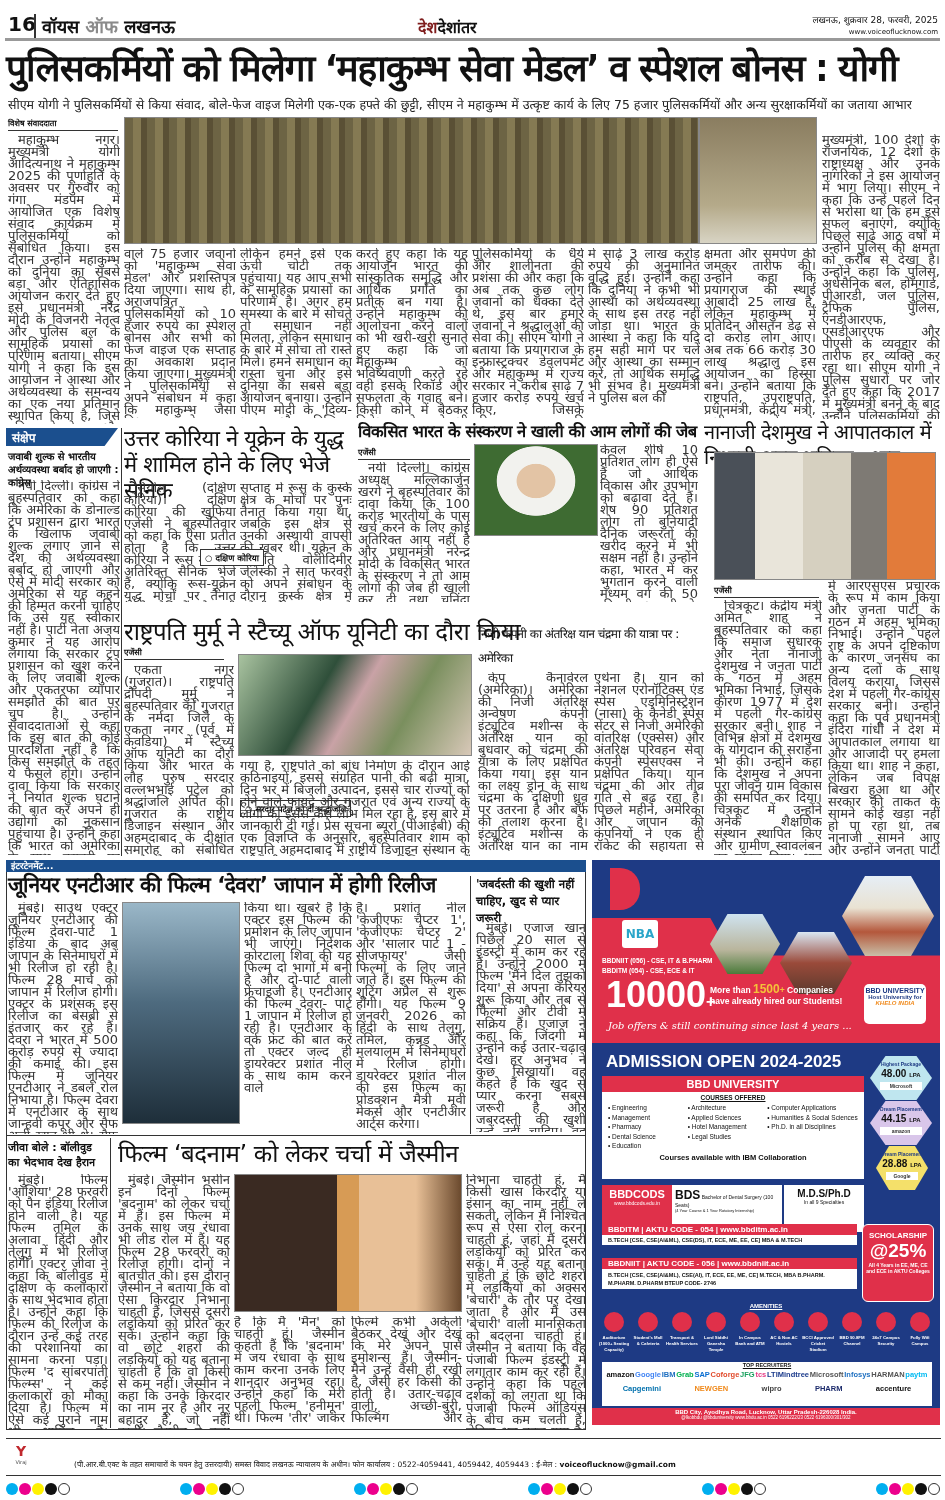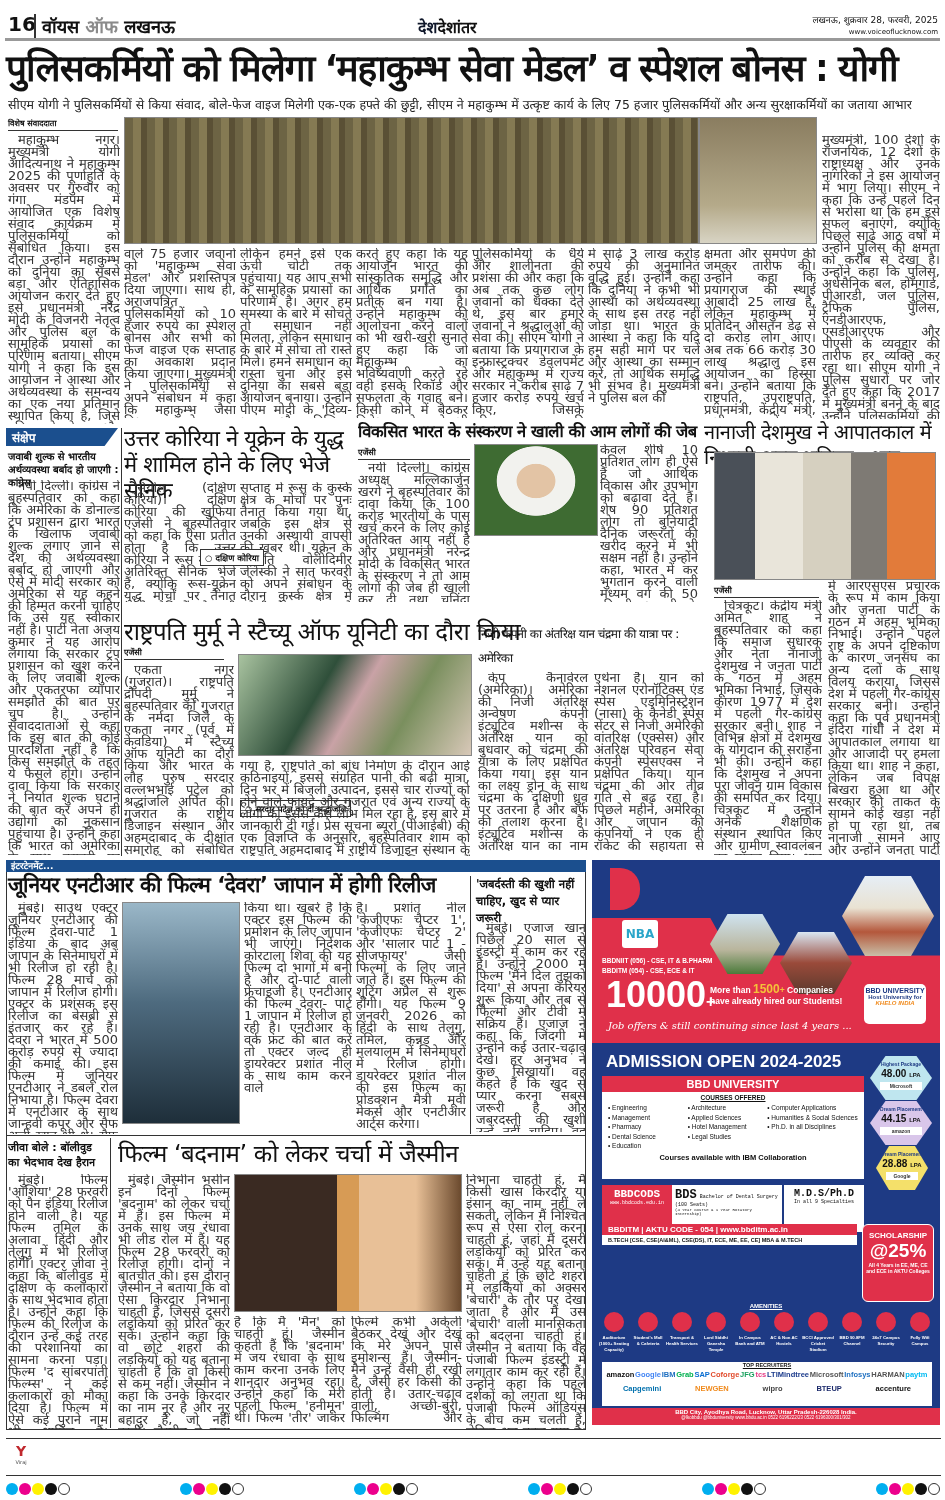--- a/index.html
+++ b/index.html
@@ -3,21 +3,21 @@
 <meta charset="utf-8">
 <style>
 *{box-sizing:border-box;margin:0;padding:0}
 body{width:945px;height:1500px;background:#fff;font-family:"DejaVu Sans",sans-serif;color:#111;position:relative;overflow:hidden}
 .abs{position:absolute}
 .masthead{left:8px;top:8px;width:930px;height:32px}
 .pgno{font-weight:bold;font-size:20px;left:0;top:4px}
 .mast-title{font-weight:bold;font-size:18px;left:26px;top:6px;border-left:2px solid #333;padding-left:6px}
 .mast-title .mid{color:#8a8a8a}
 .section{left:410px;top:8px;font-weight:bold;font-size:16px}
-.section .red{color:#0f172a}
+.section .red{color:#7f1d1d}
 .dateline{right:0;top:6px;font-size:9px;text-align:right;line-height:12px}
 .rule{left:5px;top:38px;width:935px;height:3px;background:#999}
 .headline{left:6px;top:44px;width:935px;font-weight:bold;font-size:37px;line-height:50px;letter-spacing:-1px;font-family:"DejaVu Sans Condensed","DejaVu Sans",sans-serif}
 .sub{left:8px;top:96px;width:930px;font-size:12.5px;color:#222}
 .text{font-size:13px;line-height:12px;text-align:justify;color:#333;overflow:hidden}
 .byline{font-size:8px;font-weight:bold;border-bottom:1px solid #333;padding-bottom:2px}
 .photo{background:linear-gradient(180deg,#6b5e3d 0%,#8b7e58 35%,#a89a72 60%,#c9c3b0 100%);border:1px solid #888}
 .photo.group{background:repeating-linear-gradient(90deg,#6d6444 0 8px,#857a53 8px 16px,#5a5035 16px 22px)}
 .kh{font-size:25px;line-height:30px;font-weight:normal;color:#111;letter-spacing:-0.5px}
 .kh.bold{font-weight:bold}
@@ -182,35 +182,39 @@
         <div style="font-size:10px;color:#111;line-height:12px"><span>44.15</span> <span style="font-size:6px">LPA</span></div>
         <div style="background:#fff;margin:1px 10px;color:#333">amazon</div>
       </div>
       <div class="abs hex" style="left: 284px; top: 286px; width: 52px; height: 44px; background: rgb(244, 224, 106); text-align: center; font-family: &quot;Liberation Sans&quot;, sans-serif; font-size: 5px; font-weight: bold; color: rgb(30, 58, 132); padding-top: 4px; line-height: 8px;">
         <div>Dream Placement</div>
         <div style="font-size:10px;color:#111;line-height:12px"><span>28.88</span> <span style="font-size:6px">LPA</span></div>
         <div style="background:#fff;margin:1px 10px;color:#333">Google</div>
       </div>
     </div>
 
-  <div class="abs" style="left:10px;top:325px;width:262px;height:47px;background:#fff;display:flex;font-family:Liberation Mono, monospace">
+  <div class="abs" style="left:10px;top:325px;width:262px;height:47px;background:#fff;display:flex;font-family:Liberation Sans, sans-serif">
     <div class="red" style="width:70px;color:#fff;text-align:center;padding-top:3px">
         <div style="font-size:11px;font-weight:bold">BBDCODS</div>
         <div style="font-size:5px">www.bbdcods.edu.in</div>
       </div>
     <div style="width:110px;padding:3px;font-size:5px"><b style="font-size:12px">BDS</b> <span>Bachelor of Dental Surgery (100 Seats)</span><div style="font-size:4px">(4 Year Course &amp; 1 Year Rotatory Internship)</div></div>
     <div style="flex:1;text-align:center;border-left:2px solid #1e3a84;padding-top:3px">
         <div style="font-size:10px;font-weight:bold">M.D.S/Ph.D</div>
         <div style="font-size:5px">In all 9 Specialties</div>
       </div>
   </div>
 
   <div class="abs" style="left:10px;top:364px;width:255px;font-family:'Liberation Sans',sans-serif">
     <div class="red adtitle" style="font-size:8px;padding:1px 6px">BBDITM | AKTU CODE - 054 | www.bbditm.ac.in</div>
     <div style="background:#fff;font-size:5.5px;font-weight:bold;padding:2px 6px">B.TECH [CSE, CSE(AI&amp;ML), CSE(DS), IT, ECE, ME, EE, CE] MBA &amp; M.TECH</div>
+  </div>
+  <div class="abs" style="left:10px;top:398px;width:255px;font-family:'Liberation Sans',sans-serif">
+    <div class="red adtitle" style="font-size:8px;padding:1px 6px">BBDNIIT | AKTU CODE - 056 | www.bbdniit.ac.in</div>
+    <div style="background:#fff;font-size:5.5px;font-weight:bold;padding:2px 6px;line-height:8px">B.TECH [CSE, CSE(AI&amp;ML), CSE(AI), IT, ECE, EE, ME, CE] M.TECH, MBA B.PHARM. M.PHARM. D.PHARM BTEUP CODE- 2746</div>
   </div>
   <div class="abs red adtitle" style="left:270px;top:364px;width:72px;height:78px;border-radius:6px;border:1px solid #fff;text-align:center;padding-top:6px">
     <div style="font-size:8px">SCHOLARSHIP</div>
     <div style="font-size:19px">@25%</div>
     <div style="font-size:5px;padding:0 3px">All 4 Years in EE, ME, CE and ECE in AKTU Colleges</div>
   </div>
 
   <div class="abs adtitle" style="left:0;width:348px;top:443px;text-align:center;font-size:6px;text-decoration:underline">AMENITIES</div>
   <div id="amenities" class="abs" style="left:6px;top:452px;width:338px;display:flex;justify-content:space-between">
       <div style="width: 32px; text-align: center; color: rgb(255, 255, 255); font-size: 4.3px; font-weight: bold; font-family: &quot;Liberation Sans&quot;, sans-serif; line-height: 6px;"><div style="width:20px;height:20px;border-radius:50%;background:#e0304a;margin:0 auto 3px"></div><span>Auditorium (1000+ Seating Capacity)</span></div>
@@ -237,35 +241,38 @@
         <span style="color: rgb(26, 161, 95);">JFG</span>
         <span style="color: rgb(230, 58, 134);">tcs</span>
         <span style="color: rgb(27, 59, 140);">LTIMindtree</span>
         <span style="color: rgb(85, 85, 85);">Microsoft</span>
         <span style="color: rgb(31, 112, 193);">Infosys</span>
         <span style="color: rgb(85, 85, 85);">HARMAN</span>
         <span style="color: rgb(0, 186, 242);">paytm</span>
         <span style="color: rgb(0, 112, 173);">Capgemini</span>
         <span style="color: rgb(240, 138, 28);">NEWGEN</span>
         <span style="color: rgb(68, 68, 68);">wipro</span>
-        <span style="color: rgb(27, 42, 107);">BTEUP</span>
+        <span style="color: rgb(27, 42, 107);">PHARM</span>
         <span style="color: rgb(17, 17, 17);">accenture</span>
       </div>
   </div>
   <div class="abs red adtitle" style="left:0;top:548px;width:348px;height:17px;text-align:center;font-size:6px;padding-top:1px">
     <div>BBD City, Ayodhya Road, Lucknow, Uttar Pradesh-226028 India.</div>
     <div style="font-size:4.5px;font-weight:normal">@lkobbdu  @bbduniversity  www.bbdu.ac.in  0522 6196222/23 0522 6196300/301/302</div>
   </div>
 </div>
 
 <div class="abs footer">
   <div class="abs" style="left:4px;top:4px;width:22px;height:30px;text-align:center;font-size:5px;color:#444">
     <div style="color:#c0282d;font-size:14px;font-weight:bold">Y</div>
       <div>Viraj</div>
   </div>
+  <div class="abs" style="left:68px;top:20px;font-size:7.5px;white-space:nowrap">
+    <span>(पी.आर.बी.एक्ट के तहत समाचारों के चयन हेतु उत्तरदायी) समस्त विवाद लखनऊ न्यायालय के अधीन। फोन कार्यालय : 0522-4059441, 4059442, 4059443 : ई-मेल :</span> <b>voiceoflucknow@gmail.com</b>
+  </div>
 </div>
 <div class="abs cmyk" id="cmyk" style="left:6px;width:935px;display:flex;justify-content:space-between">
     <div><span class="dot" style="background: rgb(0, 174, 239);"></span><span class="dot" style="background: rgb(236, 0, 140);"></span><span class="dot" style="background: rgb(255, 242, 0);"></span><span class="dot" style="background: rgb(17, 17, 17);"></span><span class="dot" style="border: 1px solid rgb(51, 51, 51); background: rgb(255, 255, 255);"></span></div>
     <div><span class="dot" style="background: rgb(0, 174, 239);"></span><span class="dot" style="background: rgb(236, 0, 140);"></span><span class="dot" style="background: rgb(255, 242, 0);"></span><span class="dot" style="background: rgb(17, 17, 17);"></span><span class="dot" style="border: 1px solid rgb(51, 51, 51); background: rgb(255, 255, 255);"></span></div>
     <div><span class="dot" style="background: rgb(0, 174, 239);"></span><span class="dot" style="background: rgb(236, 0, 140);"></span><span class="dot" style="background: rgb(255, 242, 0);"></span><span class="dot" style="background: rgb(17, 17, 17);"></span><span class="dot" style="border: 1px solid rgb(51, 51, 51); background: rgb(255, 255, 255);"></span></div>
     <div><span class="dot" style="background: rgb(0, 174, 239);"></span><span class="dot" style="background: rgb(236, 0, 140);"></span><span class="dot" style="background: rgb(255, 242, 0);"></span><span class="dot" style="background: rgb(17, 17, 17);"></span><span class="dot" style="border: 1px solid rgb(51, 51, 51); background: rgb(255, 255, 255);"></span></div>
     <div><span class="dot" style="background: rgb(0, 174, 239);"></span><span class="dot" style="background: rgb(236, 0, 140);"></span><span class="dot" style="background: rgb(255, 242, 0);"></span><span class="dot" style="background: rgb(17, 17, 17);"></span><span class="dot" style="border: 1px solid rgb(51, 51, 51); background: rgb(255, 255, 255);"></span></div>
     <div><span class="dot" style="background: rgb(0, 174, 239);"></span><span class="dot" style="background: rgb(236, 0, 140);"></span><span class="dot" style="background: rgb(255, 242, 0);"></span><span class="dot" style="background: rgb(17, 17, 17);"></span><span class="dot" style="border: 1px solid rgb(51, 51, 51); background: rgb(255, 255, 255);"></span></div>
   </div>
 

